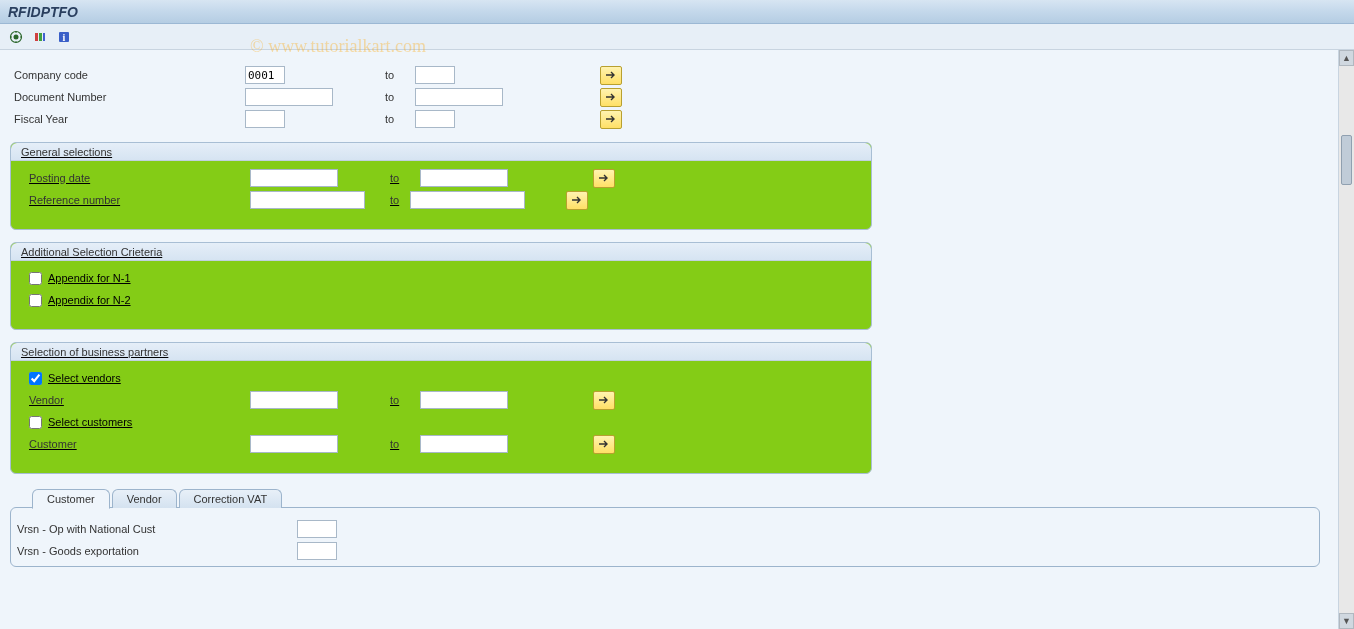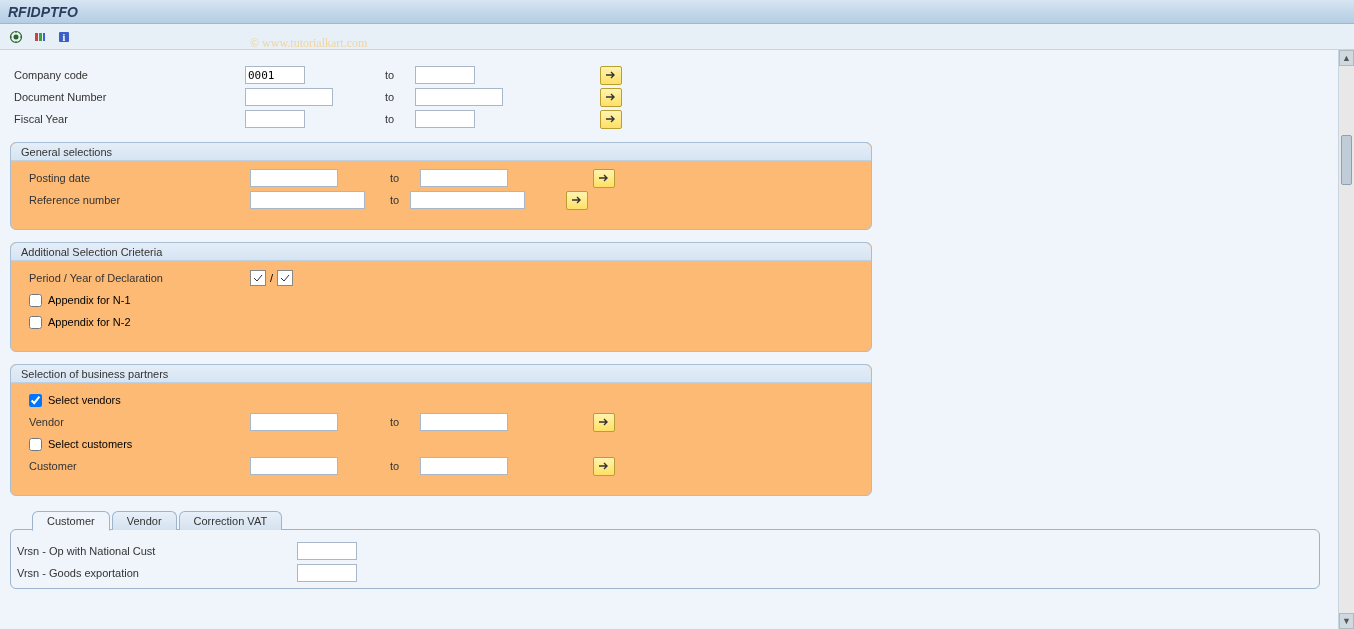--- a/index.html
+++ b/index.html
@@ -42,21 +42,21 @@
       align-items: center;
       justify-content: center;
       cursor: pointer;
       border: 1px solid transparent;
       border-radius: 2px;
     }
     .watermark {
       position: absolute;
       left: 250px;
       top: 36px;
-      font-size: 12px;
+      font-size: 18px;
       color: rgba(255, 165, 0, 0.35);
       font-family: Georgia, serif;
       z-index: 100;
       pointer-events: none;
     }
     .content-wrap {
       position: absolute;
       top: 50px;
       left: 0;
       right: 16px;
@@ -137,22 +137,23 @@
       justify-content: center;
       cursor: pointer;
       font-size: 12px;
       margin-left: 2px;
     }
     .more-btn svg { display:block; }
     .group-box {
       border: 1px solid #a8bed4;
       border-radius: 6px;
       margin-top: 12px;
-      background: #fdba74;
+      background: #84cc16;
       position: relative;
+      text-decoration: underline;
     }
     .group-header-line {
       height: 18px;
       border-bottom: 1px solid #c0d0e0;
       display:flex;
       align-items:center;
       padding-left:10px;
       font-size:11px;
       color:#333;
       background: linear-gradient(to bottom, #e5eef8,#d6e4f2);
@@ -199,21 +200,21 @@
       border-bottom: 1px solid #eff5fb;
       margin-bottom: -1px;
     }
     .tab-body {
       border: 1px solid #9cb4cc;
       border-radius: 6px;
       background: #eff5fb;
       padding: 10px 6px 2px 6px;
       min-height: 60px;
     }
-    .w40 { width:60px; }
+    .w40 { width:40px; }
     .w115 { width:115px; }
     .w88 { width:88px; }
     .group-box.small { width: 862px; }
     .top-rows { padding-top: 4px; }
   </style>
 </head>
 <body>
 
 <div class="title-bar">
   <span class="title-text">RFIDPTFO</span>
@@ -335,36 +336,20 @@
                 </svg>
               </span>
             </span>
         </div>
       </div>
     </div>
 
     <div class="group-box small">
       <div class="group-header-line">Additional Selection Crieteria</div>
       <div class="group-body">
-        <div class="form-row">
-          <span class="label-indent">Period / Year of Declaration</span>
-          <span style="display:flex;align-items:center;gap:4px;">
-            <span style="width:16px;height:16px;border:1px solid #888;background:#fff;display:inline-flex;align-items:center;justify-content:center;">
-                <svg width="10" height="10" viewBox="0 0 10 10">
-                  <path d="M1 5 L4 8 L9 2" stroke="#333" stroke-width="1" fill="none"></path>
-                </svg>
-              </span>
-            <span>/</span>
-            <span style="width:16px;height:16px;border:1px solid #888;background:#fff;display:inline-flex;align-items:center;justify-content:center;">
-                <svg width="10" height="10" viewBox="0 0 10 10">
-                  <path d="M1 5 L4 8 L9 2" stroke="#333" stroke-width="1" fill="none"></path>
-                </svg>
-              </span>
-          </span>
-        </div>
         <div class="chk-row">
           <input type="checkbox" style="">
           <span>Appendix for N-1</span>
         </div>
         <div class="chk-row">
           <input type="checkbox" style="">
           <span>Appendix for N-2</span>
         </div>
       </div>
     </div>

